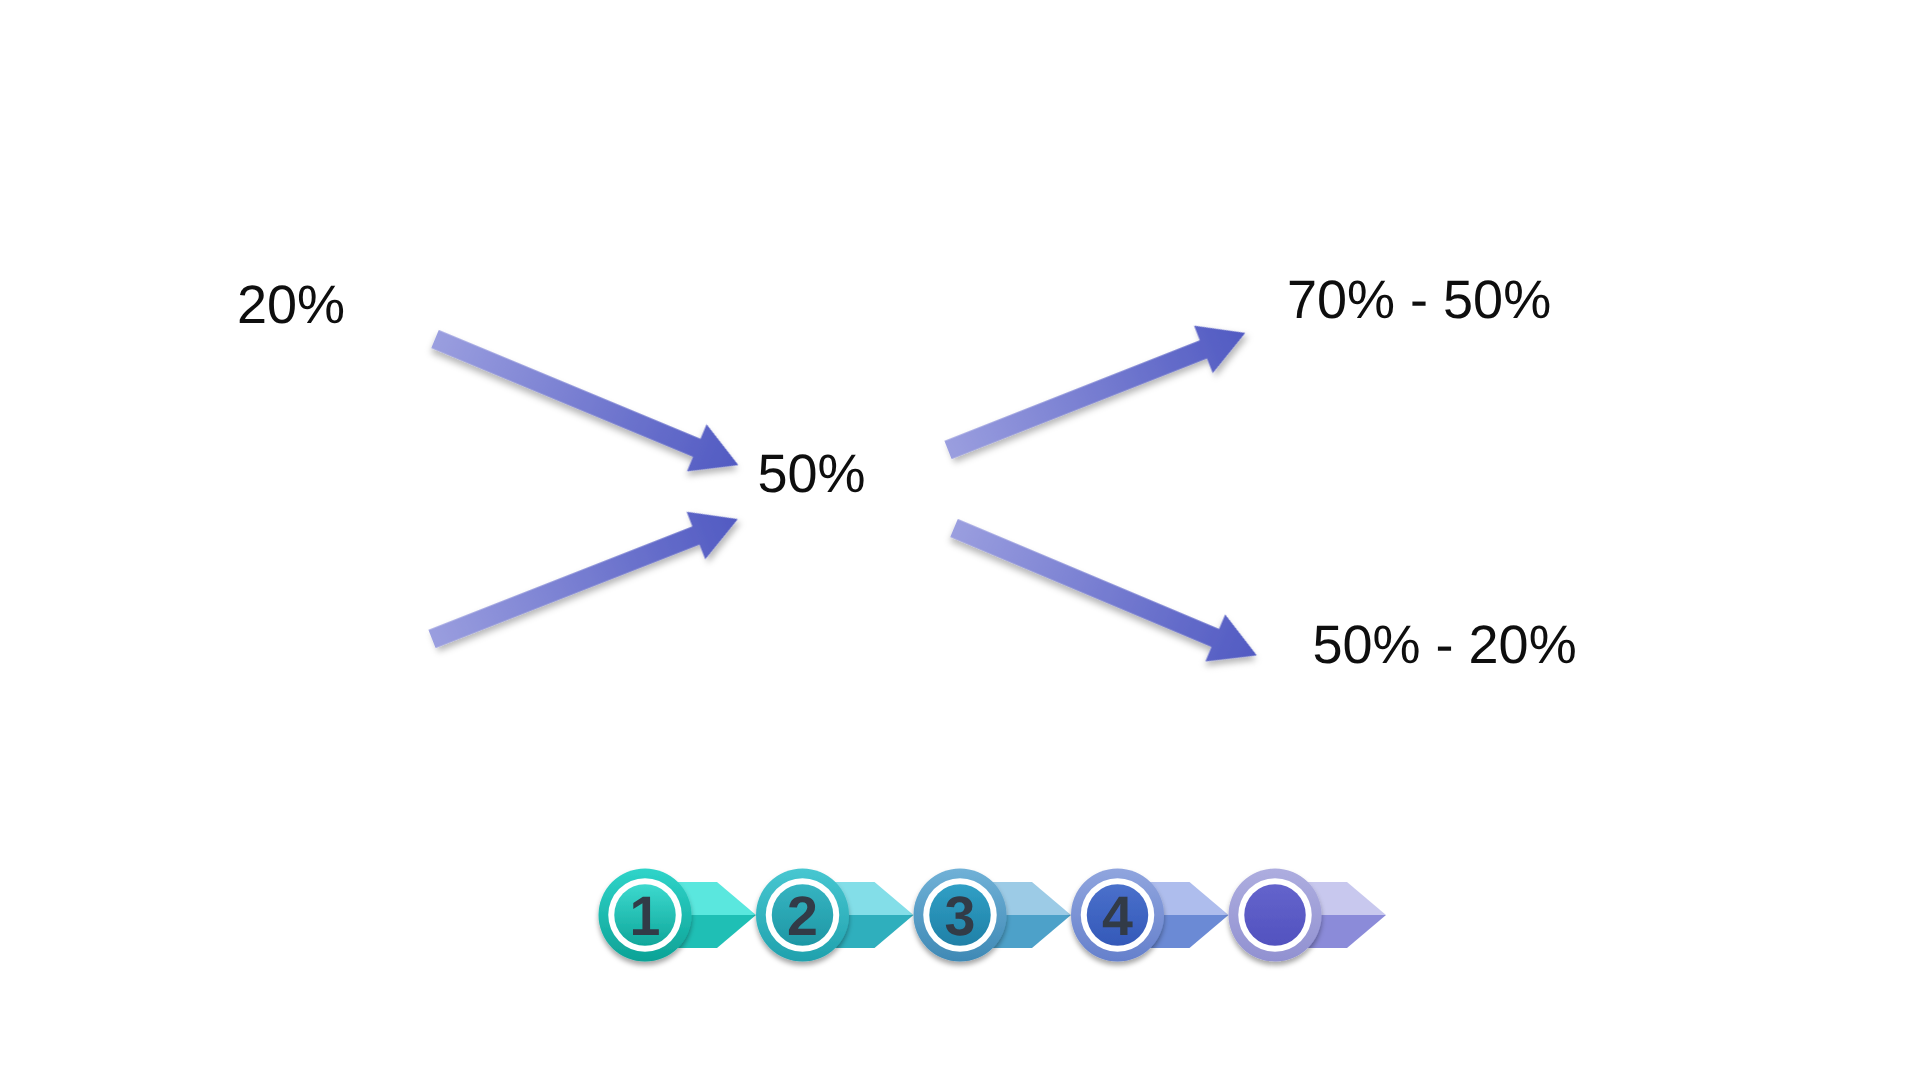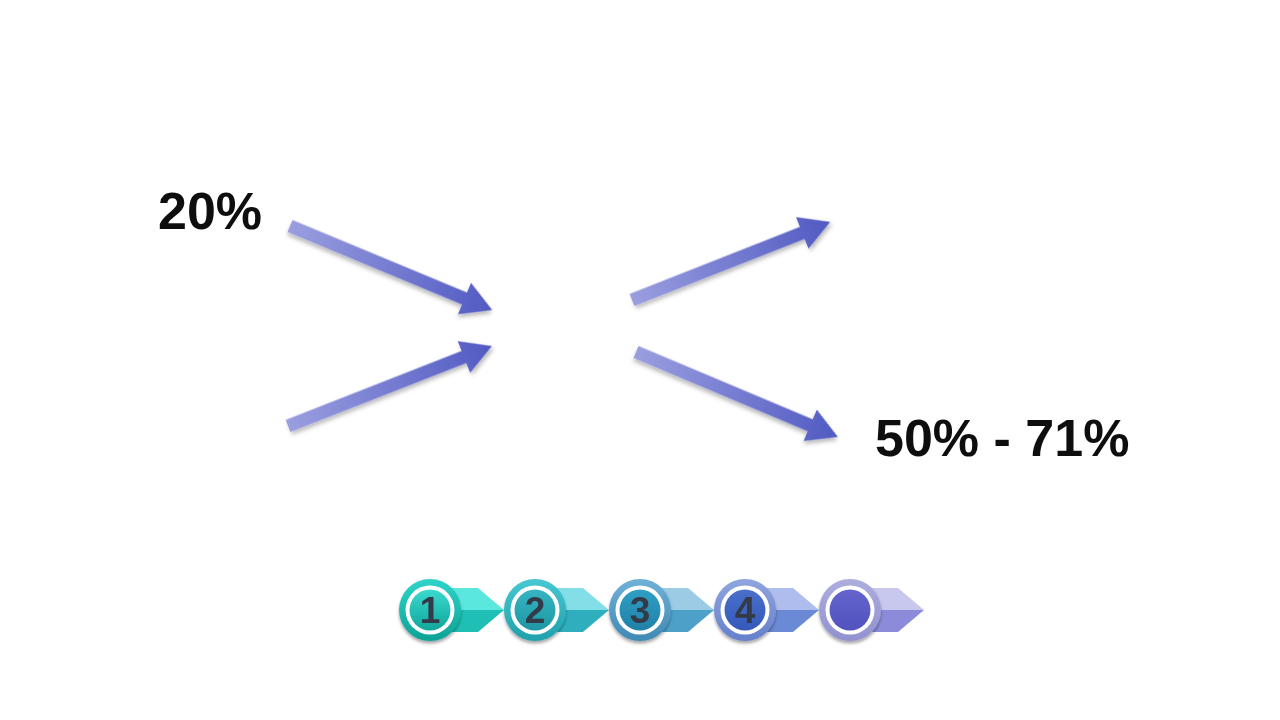--- a/index.html
+++ b/index.html
@@ -10,22 +10,22 @@
   .slide {
     position: relative;
     width: 1280px;
     height: 720px;
     background: #ffffff;
     overflow: hidden;
     font-family: "Liberation Sans", sans-serif;
   }
   .pct-label {
     position: absolute;
-    font-weight: bold;
-    font-size: 52px;
+    font-weight: normal;
+    font-size: 36px;
     line-height: 1;
     letter-spacing: 0px;
     white-space: nowrap;
   }
   .lbl-input-top    { left: 158px; top: 185px; }
   .lbl-input-bottom { left: 158px; top: 418px; }
   .lbl-center       { left: 505px; top: 298px; }
   .lbl-output-top   { left: 858px; top: 182px; }
   .lbl-output-bottom{ left: 875px; top: 412px; }
   .arrows-svg {
@@ -70,21 +70,23 @@
     </g>
     <g transform="translate(632,300) rotate(-21.5)" filter="url(#arrowShadow)">
       <path d="M0,-6.5 H183 V-17 L213,0 L183,17 V6.5 H0 Z" fill="url(#arrowGrad)"></path>
     </g>
     <g transform="translate(636,352) rotate(22.82)" filter="url(#arrowShadow)">
       <path d="M0,-6.5 H189 V-17 L219,0 L189,17 V6.5 H0 Z" fill="url(#arrowGrad)"></path>
     </g>
   </svg>
 
   <div class="pct-label lbl-input-top" style="color: rgb(14, 14, 14);">20%</div>
-  <div class="pct-label lbl-output-bottom" style="color: rgb(14, 14, 14);">50% - 71%</div>
+  <div class="pct-label lbl-center" style="color: rgb(14, 14, 14);">50%</div>
+  <div class="pct-label lbl-output-top" style="color: rgb(14, 14, 14);">70% - 50%</div>
+  <div class="pct-label lbl-output-bottom" style="color: rgb(14, 14, 14);">50% - 20%</div>
 
   <svg class="pagination-svg" viewBox="0 0 560 92">
     <defs>
       <filter id="navShadow" x="-30%" y="-30%" width="160%" height="170%">
         <feDropShadow dx="0" dy="2.5" stdDeviation="1.6" flood-color="#000000" flood-opacity="0.35"></feDropShadow>
       </filter>
       <linearGradient id="ring0" x1="0" y1="0" x2="0" y2="1">
         <stop offset="0" stop-color="#2fd4c9"></stop>
         <stop offset="1" stop-color="#0da296"></stop>
       </linearGradient>

